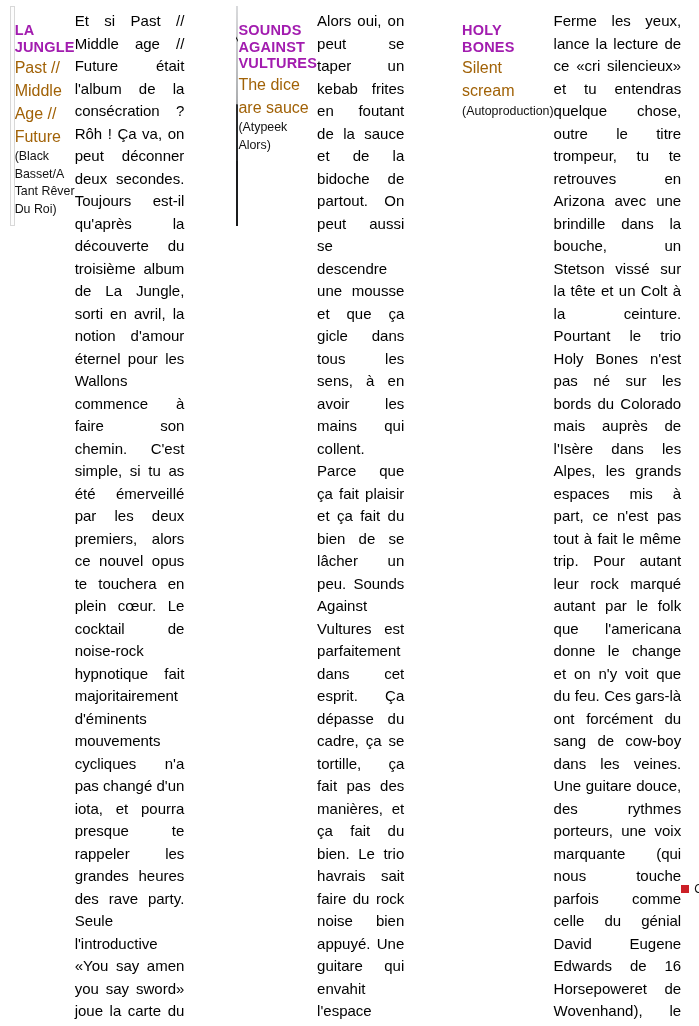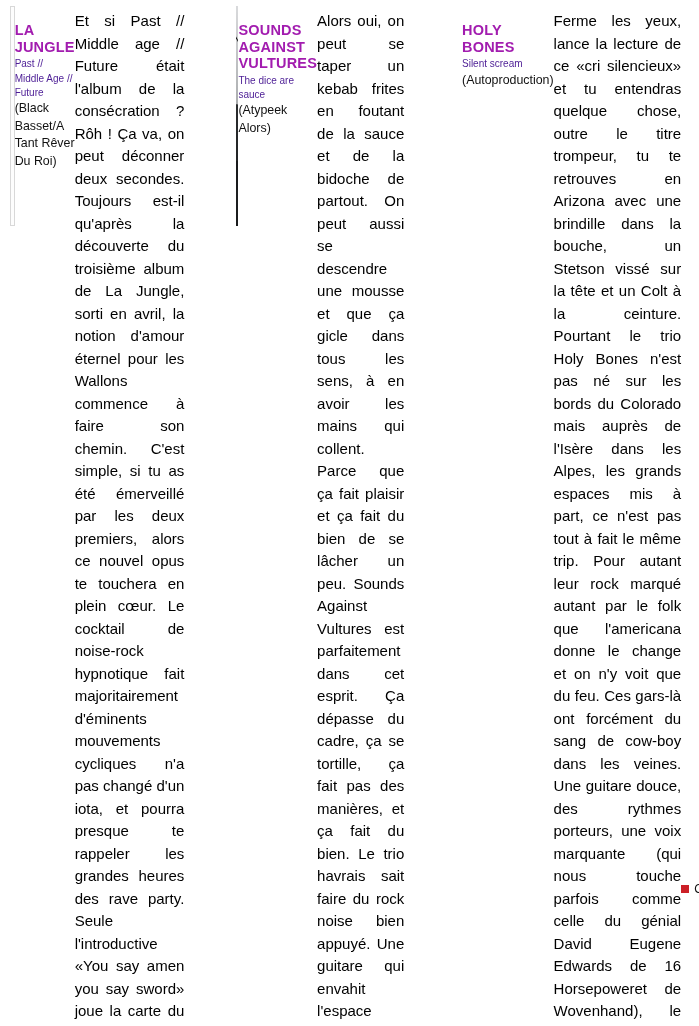--- a/index.html
+++ b/index.html
@@ -240,24 +240,24 @@
   
   .band { margin-top: 16px; }
   .band-title {
     font-size: 14.5px;
     font-weight: bold;
     letter-spacing: 0.2px;
     margin: 0 0 2px 0;
     line-height: 1.15;
   }
   .release {
-    font-size: 10px;
+    font-size: 16px;
     line-height: 1.42;
     margin: 0;
-    color: #4c1d95;
+    color: #a16207;
   }
   .label {
     font-size: 12.4px;
     line-height: 1.42;
     margin: 0;
     color: #111;
   }
   .body-text {
     margin-top: 4px;
     font-size: 15px;

